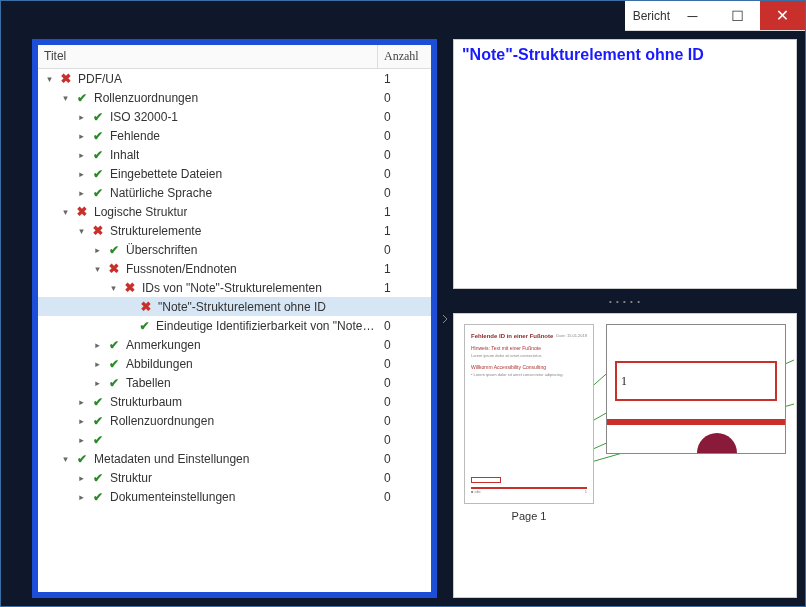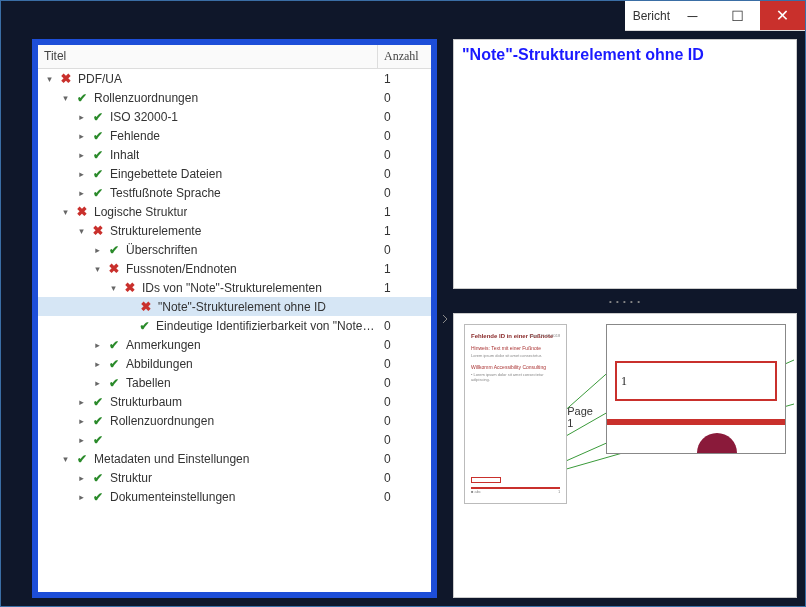--- a/index.html
+++ b/index.html
@@ -25,21 +25,21 @@
   .icon.ok { color: #2a8a2a; }
   .icon.err { color: #c9302c; font-size: 13px; }
   .lbl-text { overflow: hidden; text-overflow: ellipsis; white-space: nowrap; }
   .splitter { flex: 0 0 8px; display: flex; align-items: center; justify-content: center; }
   .splitter svg { width: 6px; height: 10px; color: #888; }
   .right { flex: 1; display: flex; flex-direction: column; gap: 8px; }
   .detail-title { height: 250px; border: 1px solid #ccc; background: #fff; padding: 6px 8px; overflow: auto; }
   .detail-title h2 { margin: 0; font-size: 16px; font-weight: bold; color: #1a1aff; }
   .hsplitter { height: 8px; display: flex; align-items: center; justify-content: center; color: #888; font-size: 8px; letter-spacing: 1px; }
   .preview { flex: 1; border: 1px solid #ccc; background: #fff; display: flex; align-items: flex-start; justify-content: flex-start; padding: 10px; gap: 12px; position: relative; overflow: hidden; }
-  .page-thumb { width: 130px; display: flex; flex-direction: row; align-items: center; }
+  .page-thumb { width: 130px; display: flex; flex-direction: column; align-items: center; }
   .page-img { width: 130px; height: 180px; border: 1px solid #bbb; background: #fff; position: relative; padding: 8px 6px; font-size: 5px; color: #8a2a2a; overflow: hidden; }
   .page-img .doc-title { font-size: 6px; font-weight: bold; margin-bottom: 6px; }
   .page-img .doc-date { position: absolute; top: 8px; right: 6px; font-size: 4px; color: #888; }
   .page-img .doc-sec { font-size: 5px; color: #a33; margin: 4px 0 2px; }
   .page-img .doc-p { font-size: 4px; color: #888; margin-bottom: 6px; }
   .page-img .footer-red { position: absolute; bottom: 10px; left: 6px; right: 6px; height: 6px; border-top: 2px solid #c9302c; display: flex; justify-content: space-between; font-size: 4px; color: #888; }
   .page-img .footnote-box { position: absolute; bottom: 20px; left: 6px; width: 30px; height: 6px; border: 1px solid #c9302c; }
   .page-label { margin-top: 6px; font-size: 11px; color: #333; }
   .zoom-box { width: 180px; height: 130px; border: 1px solid #888; background: #fff; position: relative; overflow: hidden; }
   .zoom-box .highlight { position: absolute; top: 36px; left: 8px; right: 8px; height: 40px; border: 2px solid #c9302c; display: flex; align-items: center; padding: 0 4px; font-size: 22px; font-family: Georgia, serif; color: #222; }
@@ -112,21 +112,21 @@
               <span class="toggle">▸</span>
               <span class="icon ok">✔</span>
               <span class="lbl-text">Eingebettete Dateien</span>
             </div>
             <div class="count">0</div>
           </div>
           <div class="row">
             <div class="label" style="padding-left: 38px;">
               <span class="toggle">▸</span>
               <span class="icon ok">✔</span>
-              <span class="lbl-text">Testfußnote Sprache</span>
+              <span class="lbl-text">Natürliche Sprache</span>
             </div>
             <div class="count">0</div>
           </div>
           <div class="row">
             <div class="label" style="padding-left: 22px;">
               <span class="toggle">▾</span>
               <span class="icon err">✖</span>
               <span class="lbl-text">Logische Struktur</span>
             </div>
             <div class="count">1</div>

